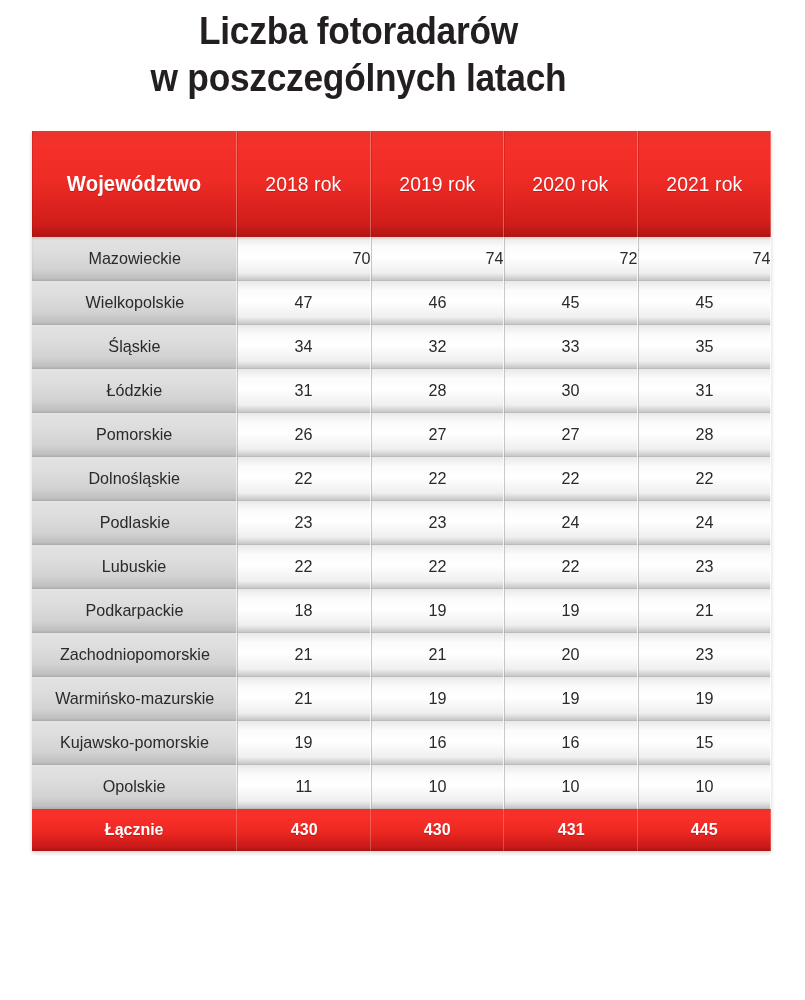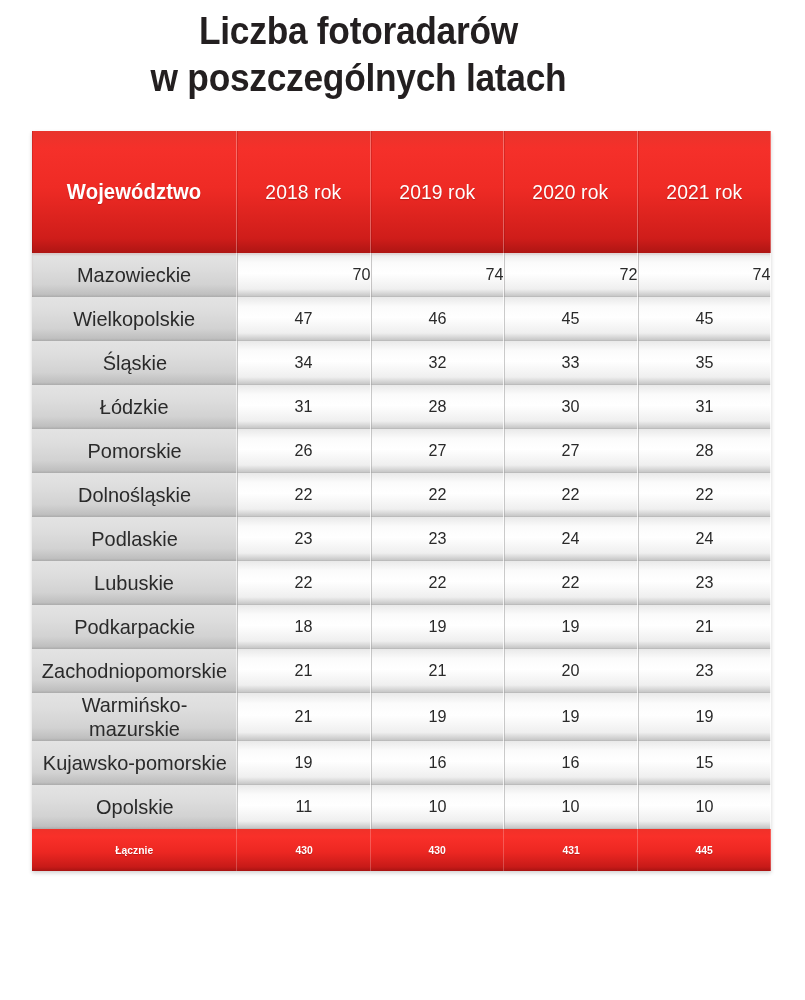--- a/index.html
+++ b/index.html
@@ -45,21 +45,21 @@
     width: 739px;
     border-collapse: collapse;
     table-layout: fixed;
     box-shadow: 0 2px 4px rgba(0,0,0,0.18);
   }
   table.radar-table col.c-name { width: 205px; }
   table.radar-table col.c-year { width: 133.5px; }
 
   
   thead th {
-    height: 122px;
+    height: 106px;
     padding: 0;
     margin: 0;
     text-align: center;
     vertical-align: middle;
     color: #ffffff;
     border: 0;
     background-image: linear-gradient(to bottom,
         #e8342c 0%,
         #f5302a 14%,
         #ef2b25 46%,
@@ -97,21 +97,21 @@
     position: relative;
   }
   tbody tr.data-row td.cell-name {
     background-image: linear-gradient(to bottom,
         #e3e3e3 0%,
         #dedede 30%,
         #d2d2d2 72%,
         #bfbfbf 94%,
         #ababab 100%);
     box-shadow: inset -1px 0 0 rgba(255,255,255,0.55);
-    font-size: 21px;
+    font-size: 17px;
   }
   tbody tr.data-row td.cell-val {
     background-image: linear-gradient(to bottom,
         #e9e9e9 0%,
         #fbfbfb 22%,
         #ffffff 46%,
         #efefef 82%,
         #c9c9c9 97%,
         #b4b4b4 100%);
     box-shadow: inset 1px 0 0 rgba(160,160,160,0.55),
@@ -136,21 +136,21 @@
   }
 
   
   tr.total-row td {
     height: 42px;
     padding: 0;
     text-align: center;
     vertical-align: middle;
     color: #ffffff;
     font-weight: bold;
-    font-size: 11px;
+    font-size: 17px;
     border: 0;
     background-image: linear-gradient(to bottom,
         #f03129 0%,
         #f93029 18%,
         #ec2722 55%,
         #c81a18 90%,
         #a81312 100%);
     box-shadow: inset -1px 0 0 rgba(255,255,255,0.22);
   }
   tr.total-row td .cell-txt {

